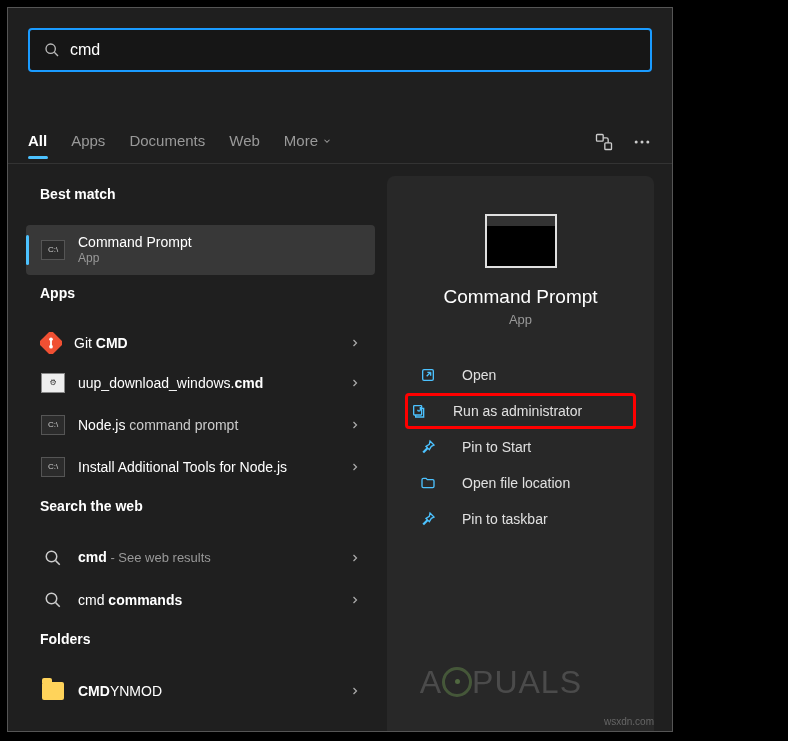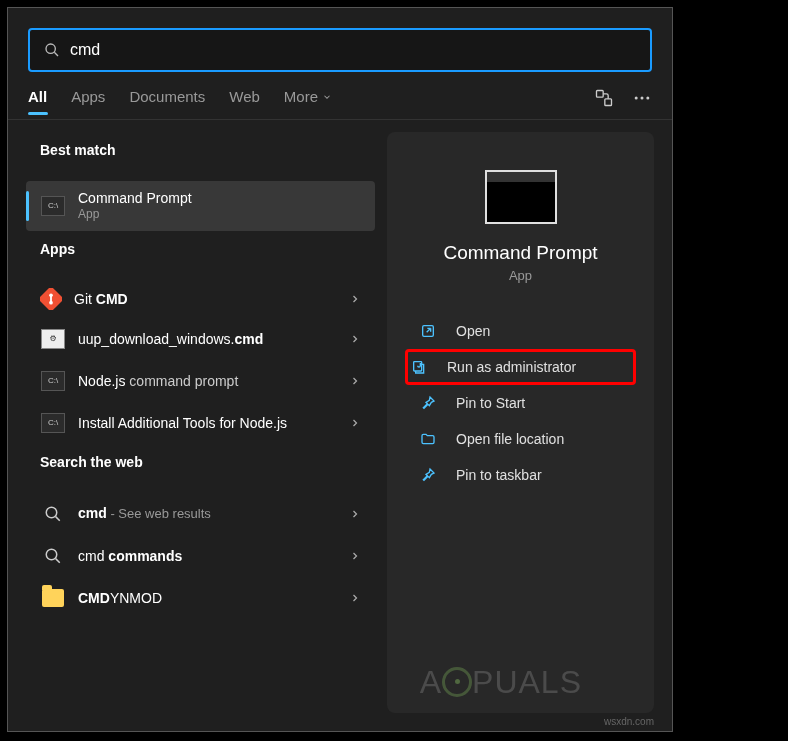--- a/index.html
+++ b/index.html
@@ -43,20 +43,21 @@
       flex: 1;
     }
     
     .tabs-row {
       display: flex;
       align-items: center;
       justify-content: space-between;
       padding: 12px 20px 0 20px;
       border-bottom: 1px solid #333;
       height: 48px;
+      margin-top: 44px;
     }
     .tabs {
       display: flex;
       gap: 24px;
       align-items: center;
     }
     .tab {
       color: #999;
       font-size: 15px;
       padding-bottom: 10px;
@@ -162,21 +163,21 @@
     .app-type { font-size: 13px; color: #999; margin-top: 4px; }
     .actions {
       margin-top: 30px;
       width: 100%;
       display: flex;
       flex-direction: column;
     }
     .action-item {
       display: flex;
       align-items: center;
-      gap: 19px;
+      gap: 25px;
       padding: 9px 14px;
       font-size: 14px;
       color: #e0e0e0;
       cursor: pointer;
       border-radius: 4px;
     }
     .action-item.highlighted {
       border: 3px solid #ff0000;
       padding: 6px 2px;
     }
@@ -377,20 +378,21 @@
             </svg>
         </div>
         <div class="result-text">
             <div class="result-title"><span>cmd </span><strong>commands</strong></div>
           </div>
         <svg class="chevron" width="12" height="12" viewBox="0 0 24 24" fill="none" stroke="currentColor" stroke-width="2.5">
             <polyline points="9 6 15 12 9 18"></polyline>
           </svg>
       </div>
 
+      <div class="section-header">Folders</div>
 
       <div class="result-item">
         <div class="result-icon">
             <div class="icon-folder"></div>
           </div>
         <div class="result-text">
             <div class="result-title"><strong>CMD</strong><span>YNMOD</span></div>
           </div>
         <svg class="chevron" width="12" height="12" viewBox="0 0 24 24" fill="none" stroke="currentColor" stroke-width="2.5">
             <polyline points="9 6 15 12 9 18"></polyline>

